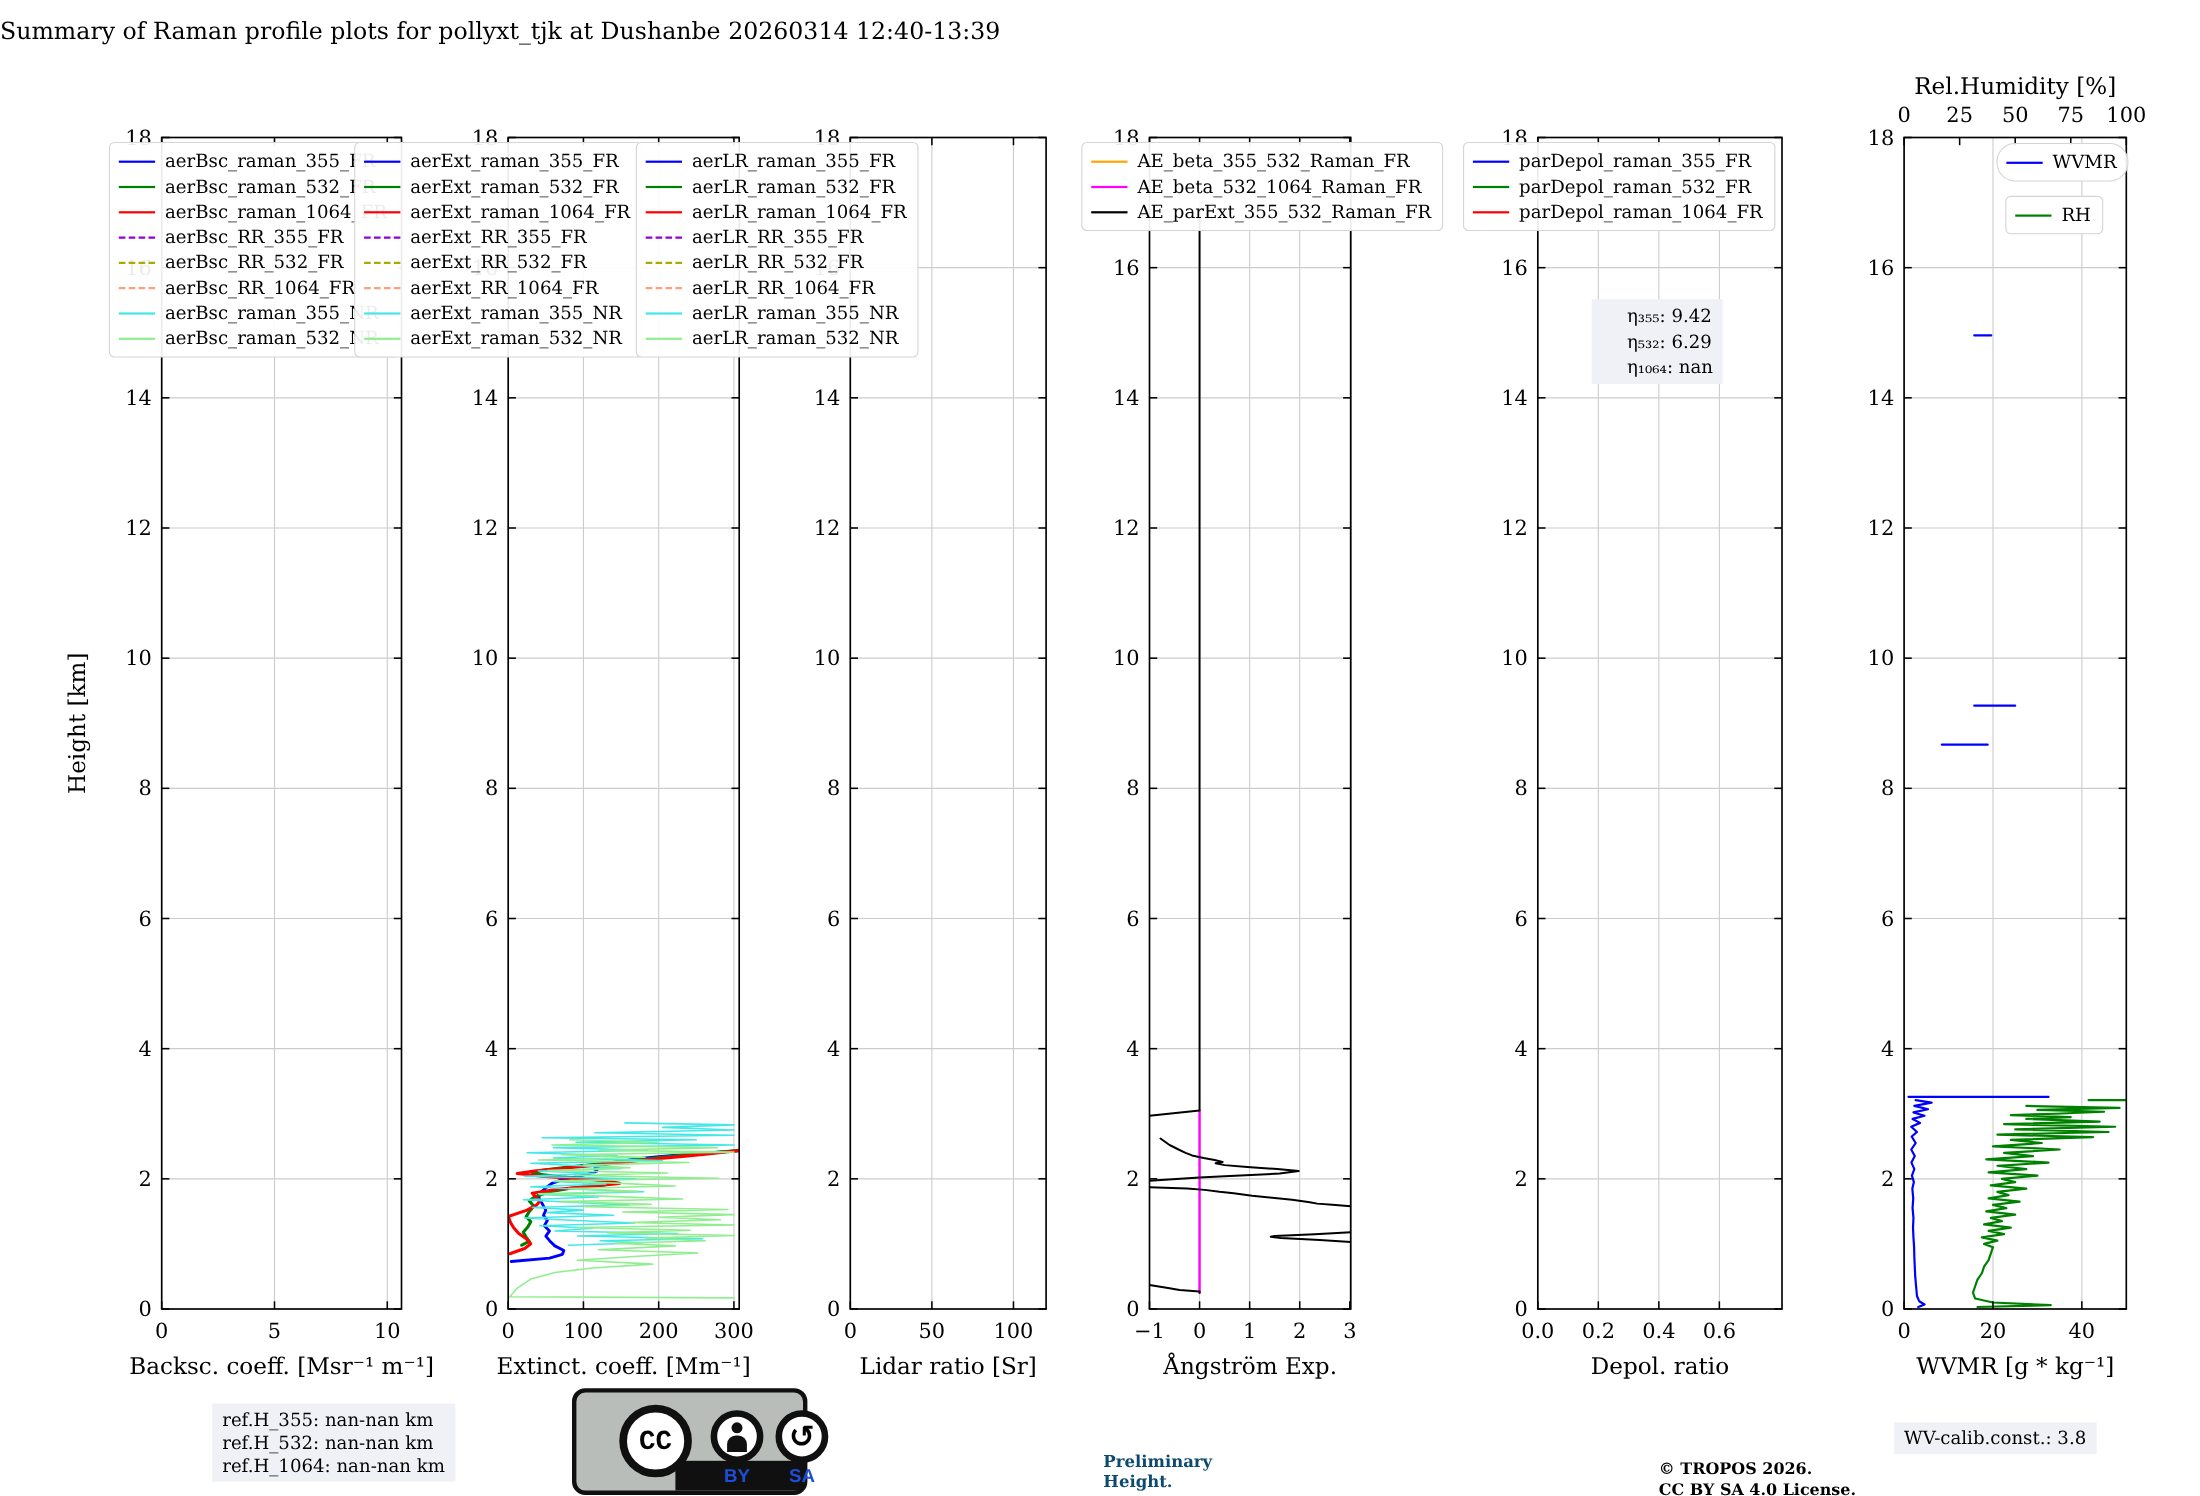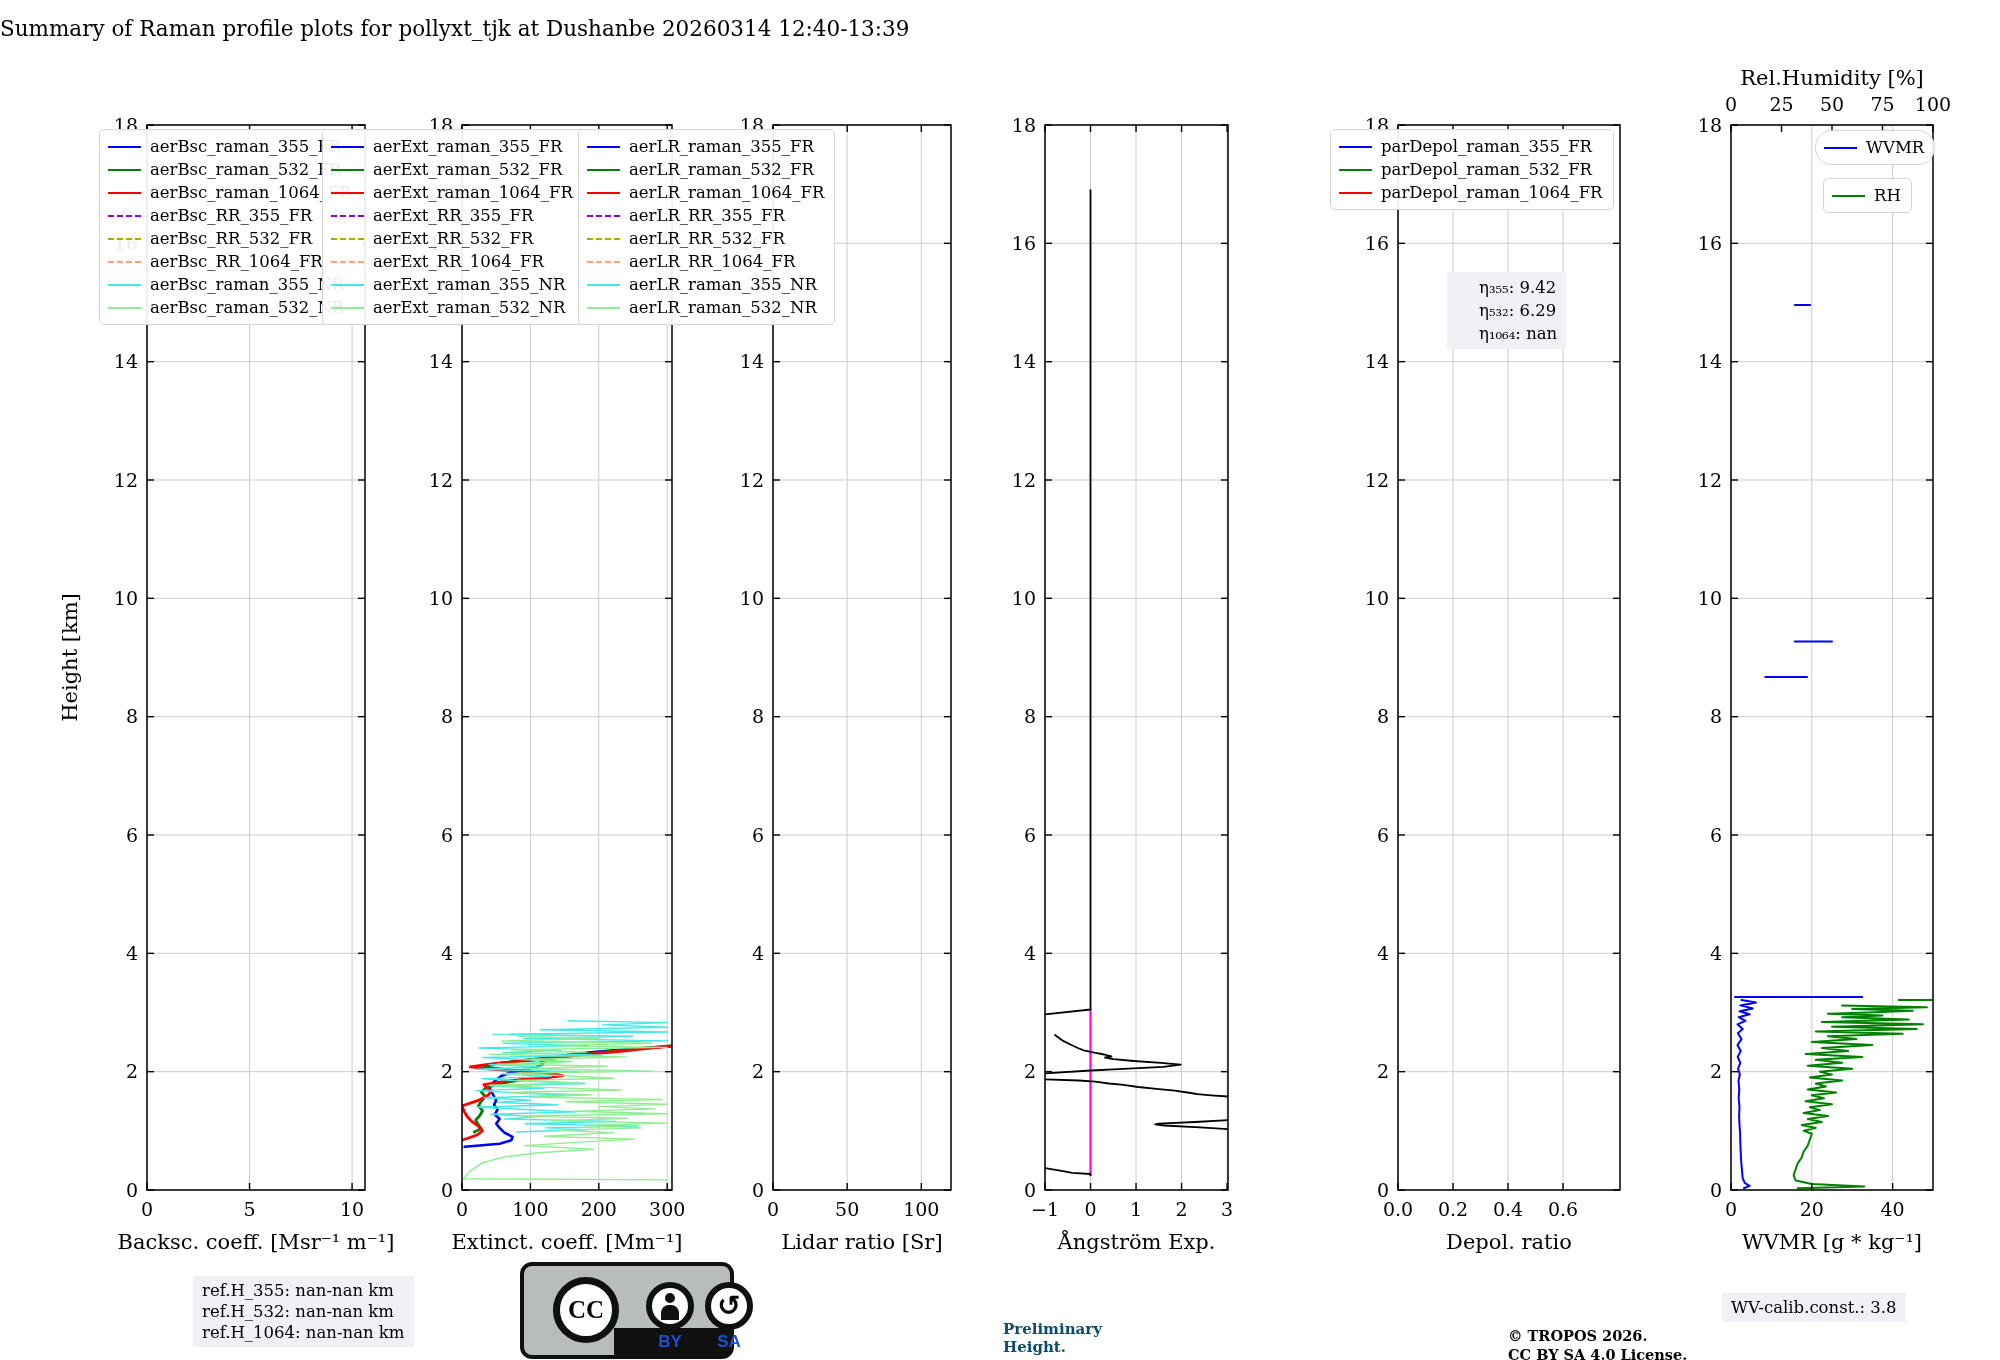--- a/index.html
+++ b/index.html
@@ -16,22 +16,22 @@
           line-height:21px;white-space:nowrap;}
   .etaline{line-height:23px;}
   #preliminary{position:absolute;font-weight:bold;font-size:15px;line-height:18px;}
   #tropos{position:absolute;font-weight:bold;font-size:14.5px;line-height:19px;}
   
   #cc-badge{position:absolute;box-sizing:border-box;border:4px solid #101010;
             border-radius:12px;}
   #cc-band{position:absolute;left:90px;right:0;bottom:0;height:27px;background:#101010;}
   .cc-circle{position:absolute;box-sizing:border-box;background:#fff;border-radius:50%;
              display:flex;align-items:center;justify-content:center;}
-  #cc-logo-circle{left:29px;top:11px;width:66px;height:66px;border:7px solid #101010;
-                  font-weight:bold;font-size:25px;font-family:Liberation Serif, serif;}
+  #cc-logo-circle{left:39px;top:11px;width:66px;height:66px;border:7px solid #101010;
+                  font-weight:bold;font-size:25px;font-family:Liberation Mono, monospace;}
   #cc-by-circle{left:122px;top:16px;width:48px;height:48px;border:6px solid #101010;}
   #cc-sa-circle{left:181px;top:16px;width:48px;height:48px;border:6px solid #101010;
                 font-size:28px;font-weight:bold;line-height:1;
                 font-family:"DejaVu Sans",sans-serif;}
   .person-head{position:absolute;left:50%;top:5px;margin-left:-5px;width:10px;height:10px;
                border-radius:50%;background:#101010;}
   .person-body{position:absolute;left:50%;top:17px;margin-left:-9px;width:18px;height:15px;
                border-radius:8px 8px 0 0;background:#101010;}
   .cc-band-label{position:absolute;bottom:3px;width:48px;text-align:center;color:#1d4ed8;
                  font-weight:bold;font-size:17px;font-family:"Liberation Sans",sans-serif;}
@@ -589,20 +589,34 @@
       </div>
       <div class="lrow">
         <span class="lsample" style="border-top: 2.6px solid rgb(69, 232, 232);"></span>
         <span>aerLR_raman_355_NR</span>
       </div>
       <div class="lrow">
         <span class="lsample" style="border-top: 2.6px solid rgb(144, 238, 144);"></span>
         <span>aerLR_raman_532_NR</span>
       </div>
     </div>
+    <div class="legend" style="left: 983px; top: 129px;">
+      <div class="lrow">
+        <span class="lsample" style="border-top: 2.6px solid rgb(255, 165, 0);"></span>
+        <span>AE_beta_355_532_Raman_FR</span>
+      </div>
+      <div class="lrow">
+        <span class="lsample" style="border-top: 2.6px solid rgb(255, 0, 255);"></span>
+        <span>AE_beta_532_1064_Raman_FR</span>
+      </div>
+      <div class="lrow">
+        <span class="lsample" style="border-top: 2.6px solid rgb(0, 0, 0);"></span>
+        <span>AE_parExt_355_532_Raman_FR</span>
+      </div>
+    </div>
     <div class="legend" style="left: 1330px; top: 129px;">
       <div class="lrow">
         <span class="lsample" style="border-top: 2.6px solid rgb(0, 0, 255);"></span>
         <span>parDepol_raman_355_FR</span>
       </div>
       <div class="lrow">
         <span class="lsample" style="border-top: 2.6px solid rgb(0, 128, 0);"></span>
         <span>parDepol_raman_532_FR</span>
       </div>
       <div class="lrow">

